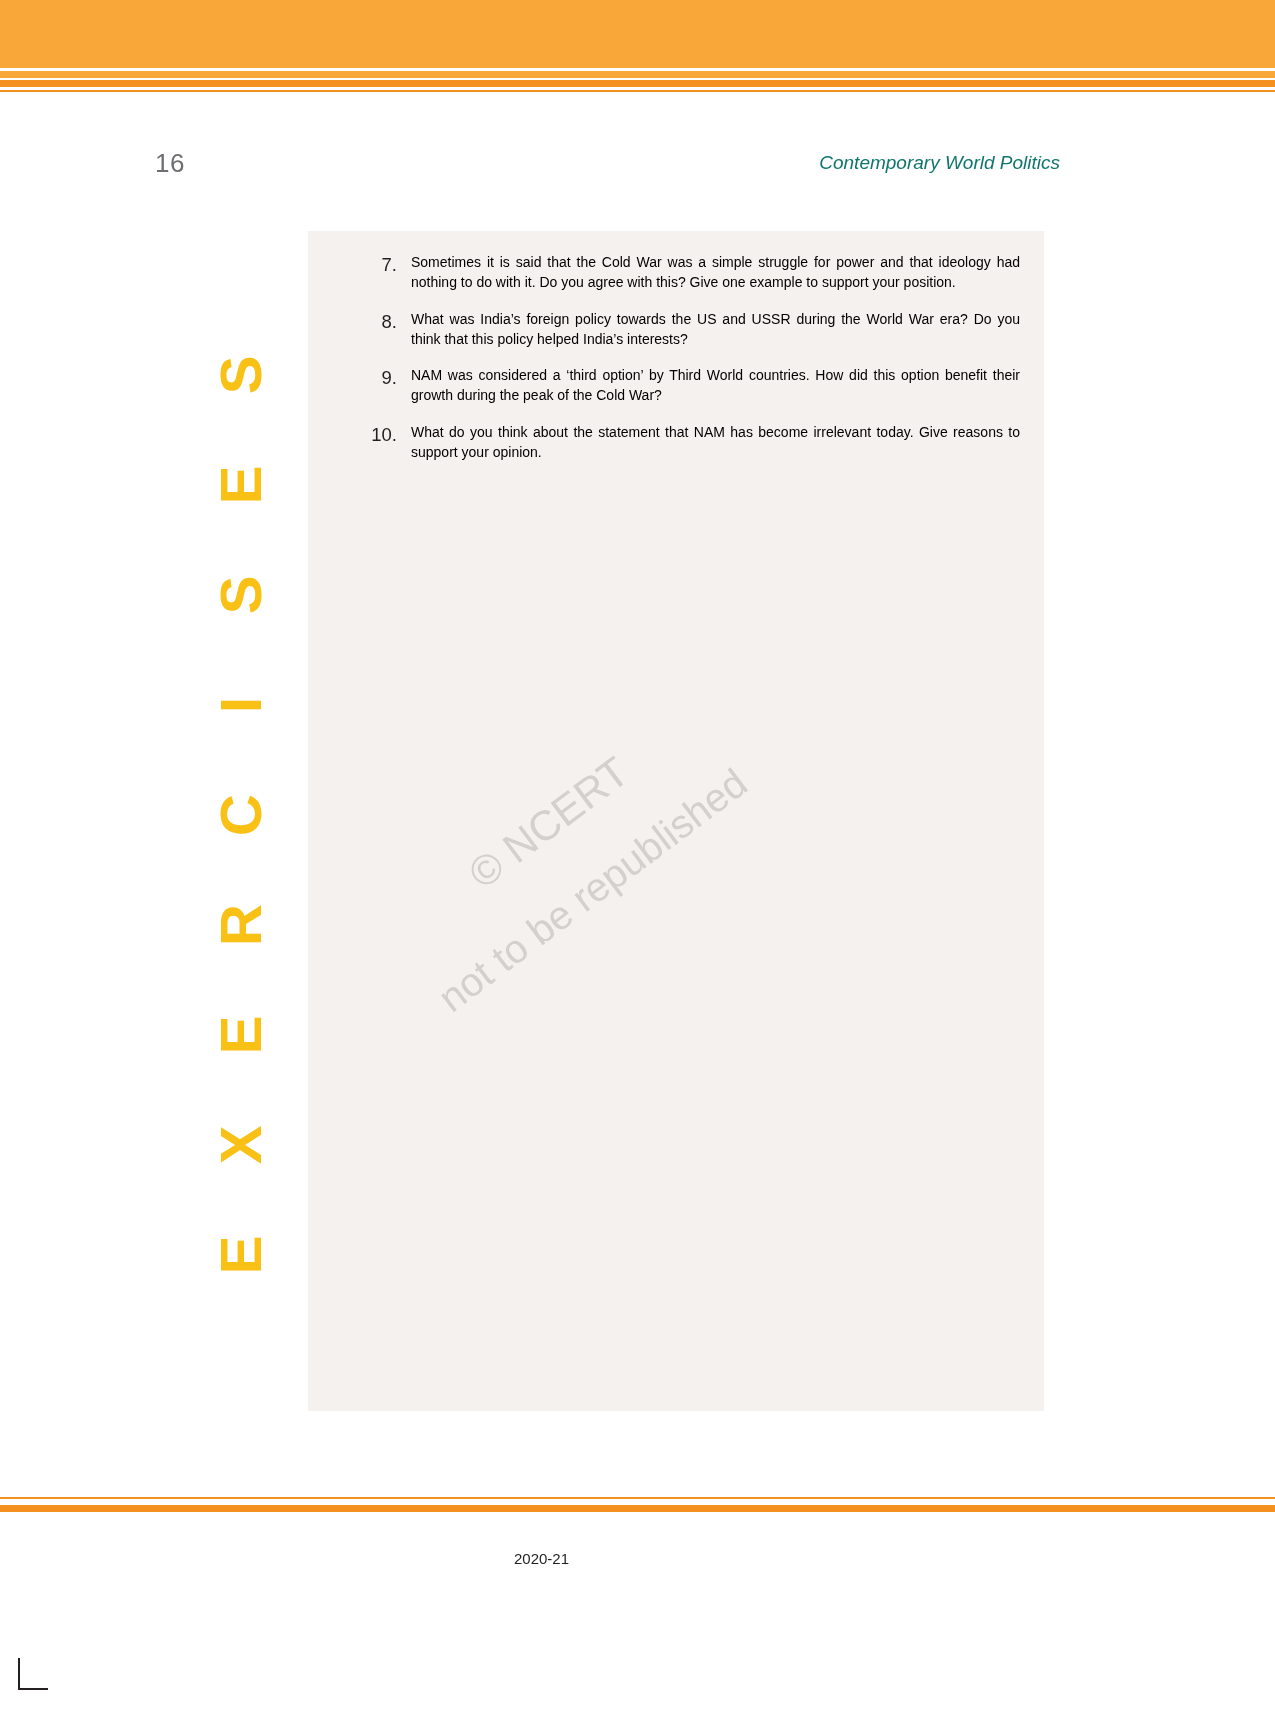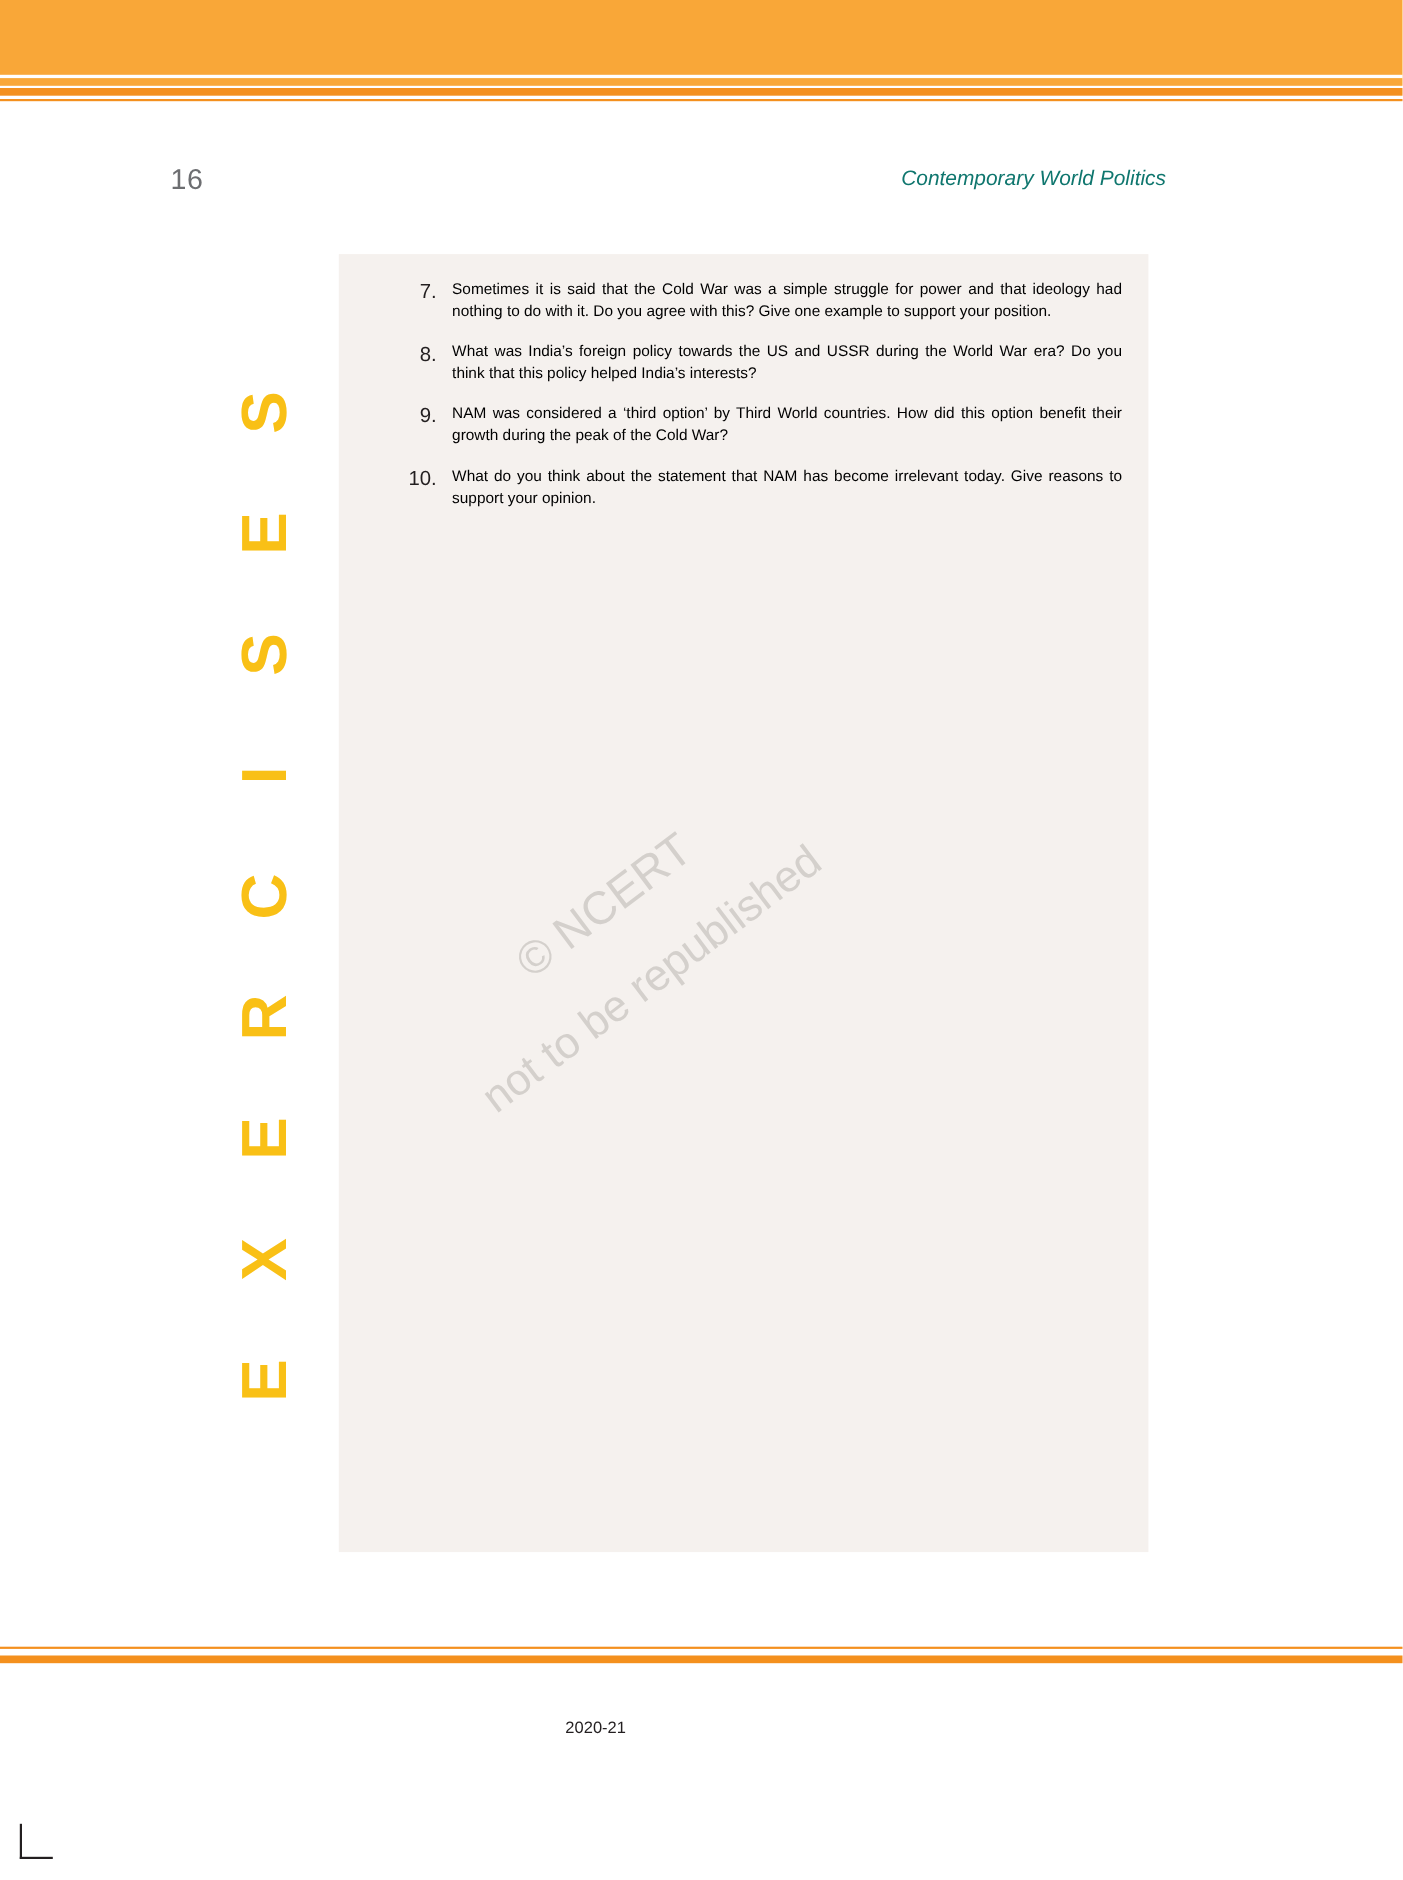--- a/index.html
+++ b/index.html
@@ -182,21 +182,20 @@
     height: 7px;
     background: #f4901e;
   }
   .footer-text {
     position: absolute;
     left: 0; top: 1550px;
     width: 1083px;
     text-align: center;
     font-size: 15px;
     color: #231f20;
-    margin-top: 12px;
   }
 </style>
 </head>
 <body>
 
 <div class="crop-mark crop-tl"></div>
 <div class="crop-mark crop-br"></div>
 
 <div class="header-band">
   <div class="header-band-inner-line"></div>

